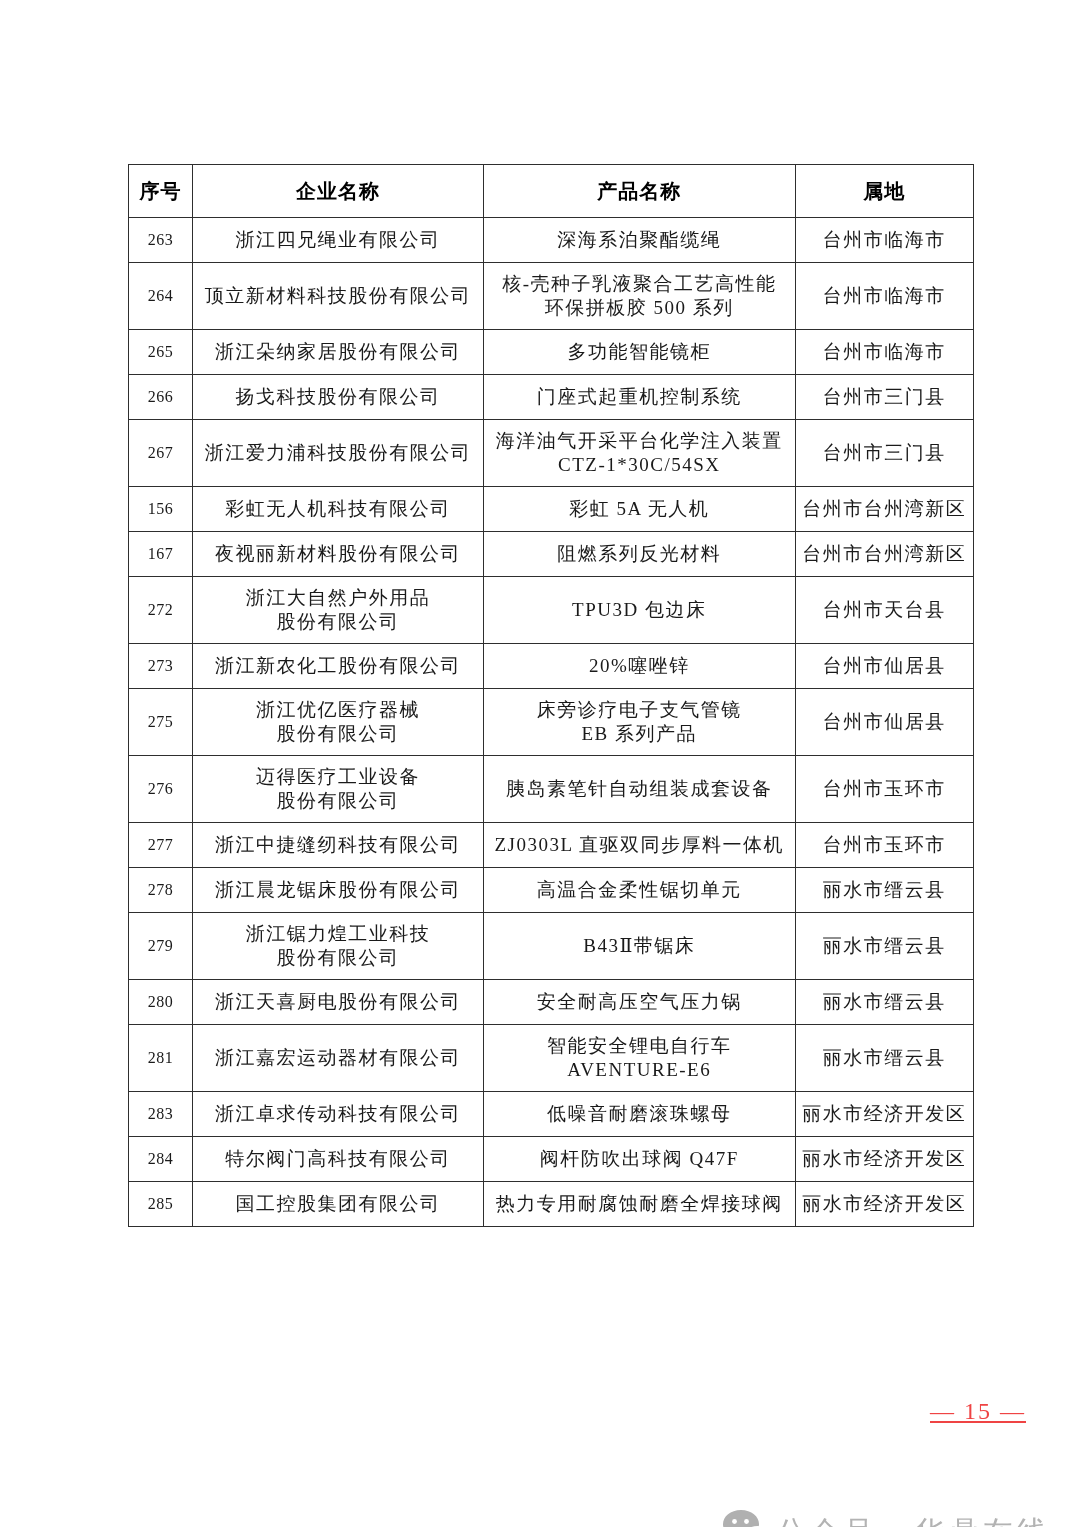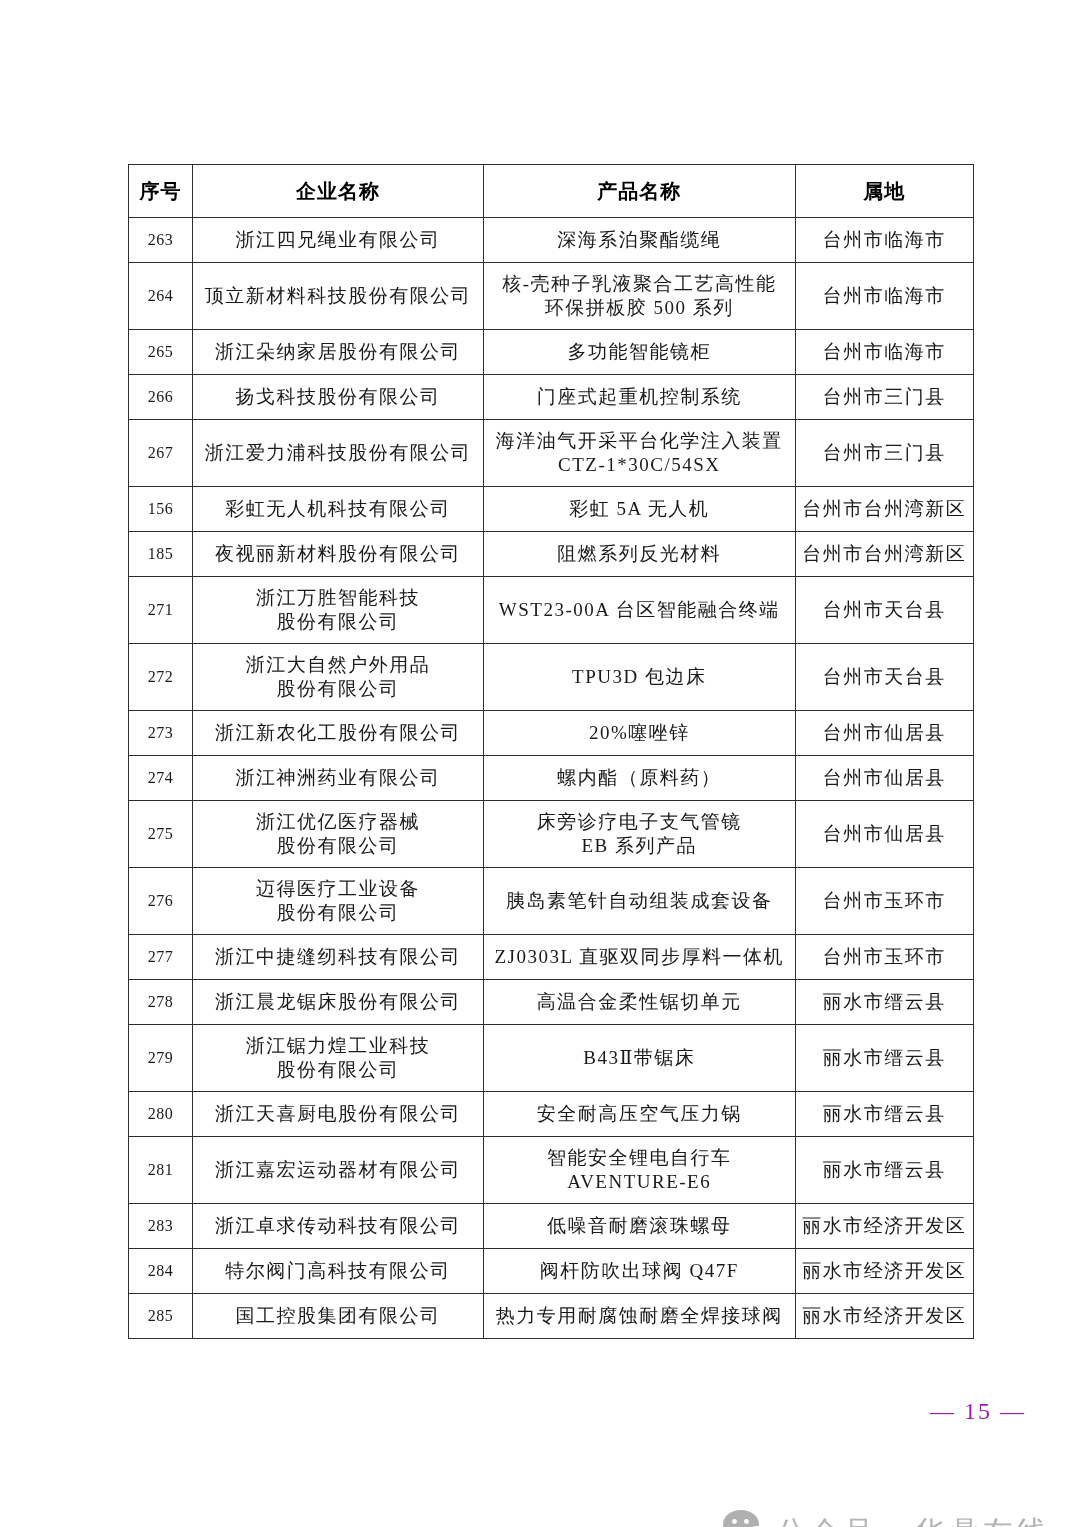--- a/index.html
+++ b/index.html
@@ -49,21 +49,22 @@
   .product-table td.serial-cell {
     letter-spacing: 0.5px;
     font-size: 16px;
   }
   .page-number {
     position: absolute;
     top: 1398px; left: 0; right: 54px;
     text-align: right;
     font-size: 24px;
     letter-spacing: 2px;
-    color: #a21caf;
+    color: #ef4444;
+    text-decoration: underline;
   }
   .watermark {
     position: absolute;
     top: 1508px; right: 30px;
     display: flex;
     align-items: flex-end;
     gap: 2px;
     color: #b3b3b3;
   }
   .watermark .wm-text {
@@ -127,49 +128,36 @@
 CTZ-1*30C/54SX</td>
           <td class="location-cell">台州市三门县</td>
         </tr>
         <tr>
           <td class="serial-cell">156</td>
           <td class="company-cell">彩虹无人机科技有限公司</td>
           <td class="product-cell">彩虹 5A 无人机</td>
           <td class="location-cell">台州市台州湾新区</td>
         </tr>
         <tr>
-          <td class="serial-cell">185</td>
+          <td class="serial-cell">167</td>
           <td class="company-cell">夜视丽新材料股份有限公司</td>
           <td class="product-cell">阻燃系列反光材料</td>
           <td class="location-cell">台州市台州湾新区</td>
         </tr>
         <tr>
-          <td class="serial-cell">271</td>
-          <td class="company-cell">浙江万胜智能科技
-股份有限公司</td>
-          <td class="product-cell">WST23-00A 台区智能融合终端</td>
-          <td class="location-cell">台州市天台县</td>
-        </tr>
-        <tr>
           <td class="serial-cell">272</td>
           <td class="company-cell">浙江大自然户外用品
 股份有限公司</td>
           <td class="product-cell">TPU3D 包边床</td>
           <td class="location-cell">台州市天台县</td>
         </tr>
         <tr>
           <td class="serial-cell">273</td>
           <td class="company-cell">浙江新农化工股份有限公司</td>
           <td class="product-cell">20%噻唑锌</td>
-          <td class="location-cell">台州市仙居县</td>
-        </tr>
-        <tr>
-          <td class="serial-cell">274</td>
-          <td class="company-cell">浙江神洲药业有限公司</td>
-          <td class="product-cell">螺内酯（原料药）</td>
           <td class="location-cell">台州市仙居县</td>
         </tr>
         <tr>
           <td class="serial-cell">275</td>
           <td class="company-cell">浙江优亿医疗器械
 股份有限公司</td>
           <td class="product-cell">床旁诊疗电子支气管镜
 EB 系列产品</td>
           <td class="location-cell">台州市仙居县</td>
         </tr>

